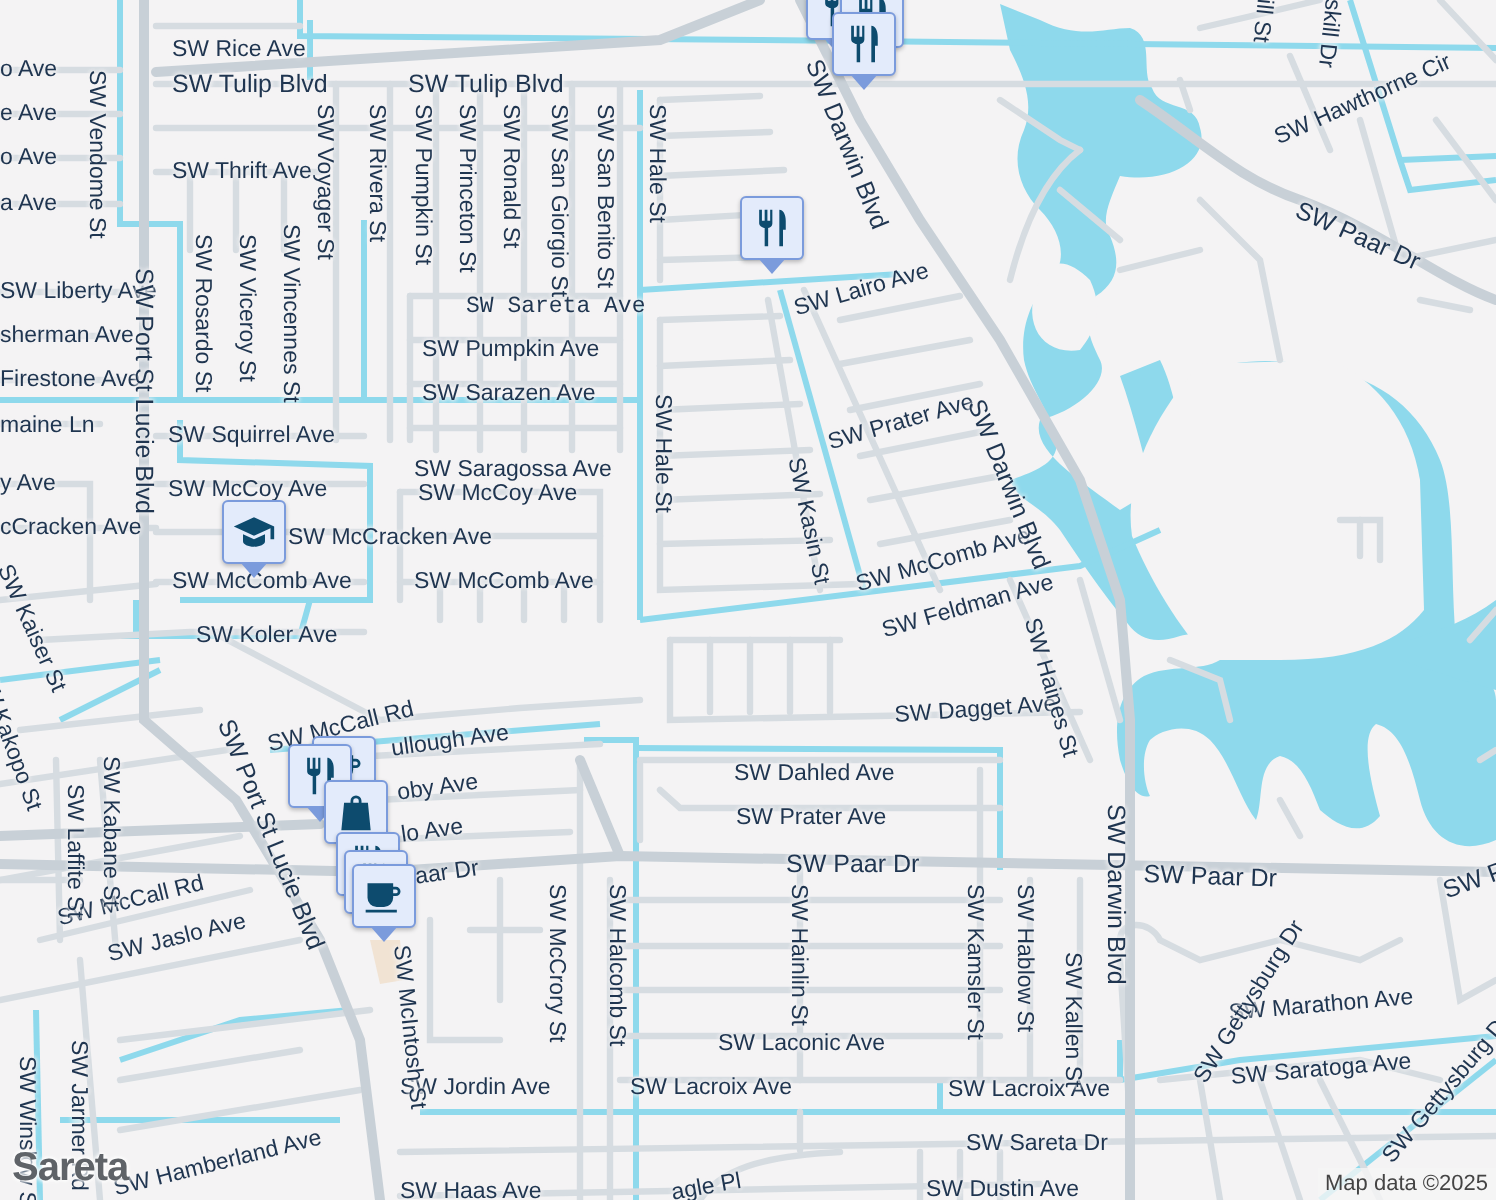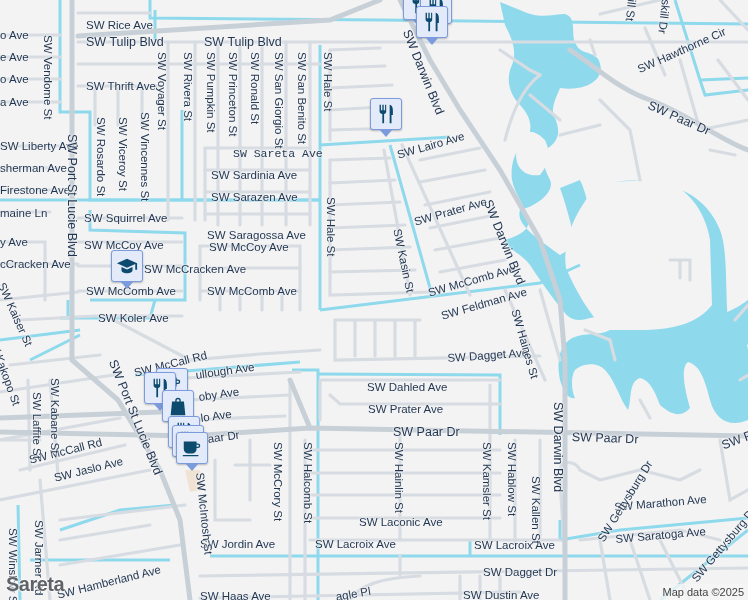--- a/index.html
+++ b/index.html
@@ -234,21 +234,21 @@
       <div class="lbl" style="left: 0px; top: 237px;">y Ave</div>
       <div class="lbl" style="left: 84px; top: 240px;">SW McCoy Ave</div>
       <div class="lbl" style="left: 0px; top: 259px;">cCracken Ave</div>
       <div class="lbl" style="left: 86px; top: 286px;">SW McComb Ave</div>
       <div class="lbl" style="left: 98px; top: 313px; text-align: center;">SW Koler Ave</div>
       <div class="lbl" style="left: 0px; top: 30px;">o Ave</div>
       <div class="lbl" style="left: 0px; top: 52px;">e Ave</div>
       <div class="lbl" style="left: 0px; top: 74px;">o Ave</div>
       <div class="lbl" style="left: 0px; top: 97px;">a Ave</div>
       <div class="lbl" style="left: 233px; top: 148px; font-family: Liberation Mono, monospace;">SW Sareta Ave</div>
-      <div class="lbl" style="left: 211px; top: 170px;">SW Sardinia Ave</div>
+      <div class="lbl" style="left: 211px; top: 170px;">SW Pumpkin Ave</div>
       <div class="lbl" style="left: 211px; top: 192px;">SW Sarazen Ave</div>
       <div class="lbl" style="left: 207px; top: 230px;">SW Saragossa Ave</div>
       <div class="lbl" style="left: 209px; top: 242px;">SW McCoy Ave</div>
       <div class="lbl" style="left: 144px; top: 264px;">SW McCracken Ave</div>
       <div class="lbl" style="left: 207px; top: 286px;">SW McComb Ave</div>
       <div class="lbl" style="left: 133px; top: 368px; transform: rotate(-14deg);">SW McCall Rd</div>
       <div class="lbl" style="left: 195px; top: 370px; transform: rotate(-8deg);">ullough Ave</div>
       <div class="lbl" style="left: 198px; top: 392px; transform: rotate(-8deg);">oby Ave</div>
       <div class="lbl" style="left: 200px; top: 413px; transform: rotate(-8deg);">lo Ave</div>
       <div class="lbl" style="left: 207px; top: 434px; transform: rotate(-8deg);">aar Dr</div>
@@ -265,21 +265,21 @@
       <div class="lbl" style="left: 367px; top: 382px;">SW Dahled Ave</div>
       <div class="lbl" style="left: 368px; top: 404px;">SW Prater Ave</div>
       <div class="lbl big" style="left: 393px; top: 426px;">SW Paar Dr</div>
       <div class="lbl big" style="left: 572px; top: 431px; transform: rotate(2deg);">SW Paar Dr</div>
       <div class="lbl big" style="left: 720px; top: 440px; transform: rotate(-20deg);">SW P</div>
       <div class="lbl big" style="left: 651px; top: 99px; transform: rotate(24deg);">SW Paar Dr</div>
       <div class="lbl" style="left: 636px; top: 65px; transform: rotate(-24deg);">SW Hawthorne Cir</div>
       <div class="lbl" style="left: 359px; top: 517px;">SW Laconic Ave</div>
       <div class="lbl" style="left: 315px; top: 539px;">SW Lacroix Ave</div>
       <div class="lbl" style="left: 474px; top: 540px;">SW Lacroix Ave</div>
-      <div class="lbl" style="left: 483px; top: 567px;">SW Dagget Dr</div>
+      <div class="lbl" style="left: 483px; top: 567px;">SW Sareta Dr</div>
       <div class="lbl" style="left: 463px; top: 590px;">SW Dustin Ave</div>
       <div class="lbl" style="left: 614px; top: 502px; transform: rotate(-5deg);">SW Marathon Ave</div>
       <div class="lbl" style="left: 615px; top: 534px; transform: rotate(-5deg);">SW Saratoga Ave</div>
       <div class="lbl" style="left: 335px; top: 592px; transform: rotate(-10deg);">agle Pl</div>
       <div class="lbl" style="left: 53px; top: 35px; transform: rotate(90deg);">SW Vendome St</div>
       <div class="lbl" style="left: 167px; top: 52px; transform: rotate(90deg);">SW Voyager St</div>
       <div class="lbl" style="left: 193px; top: 52px; transform: rotate(90deg);">SW Rivera St</div>
       <div class="lbl" style="left: 216px; top: 52px; transform: rotate(90deg);">SW Pumpkin St</div>
       <div class="lbl" style="left: 238px; top: 52px; transform: rotate(90deg);">SW Princeton St</div>
       <div class="lbl" style="left: 260px; top: 52px; transform: rotate(90deg);">SW Ronald St</div>

